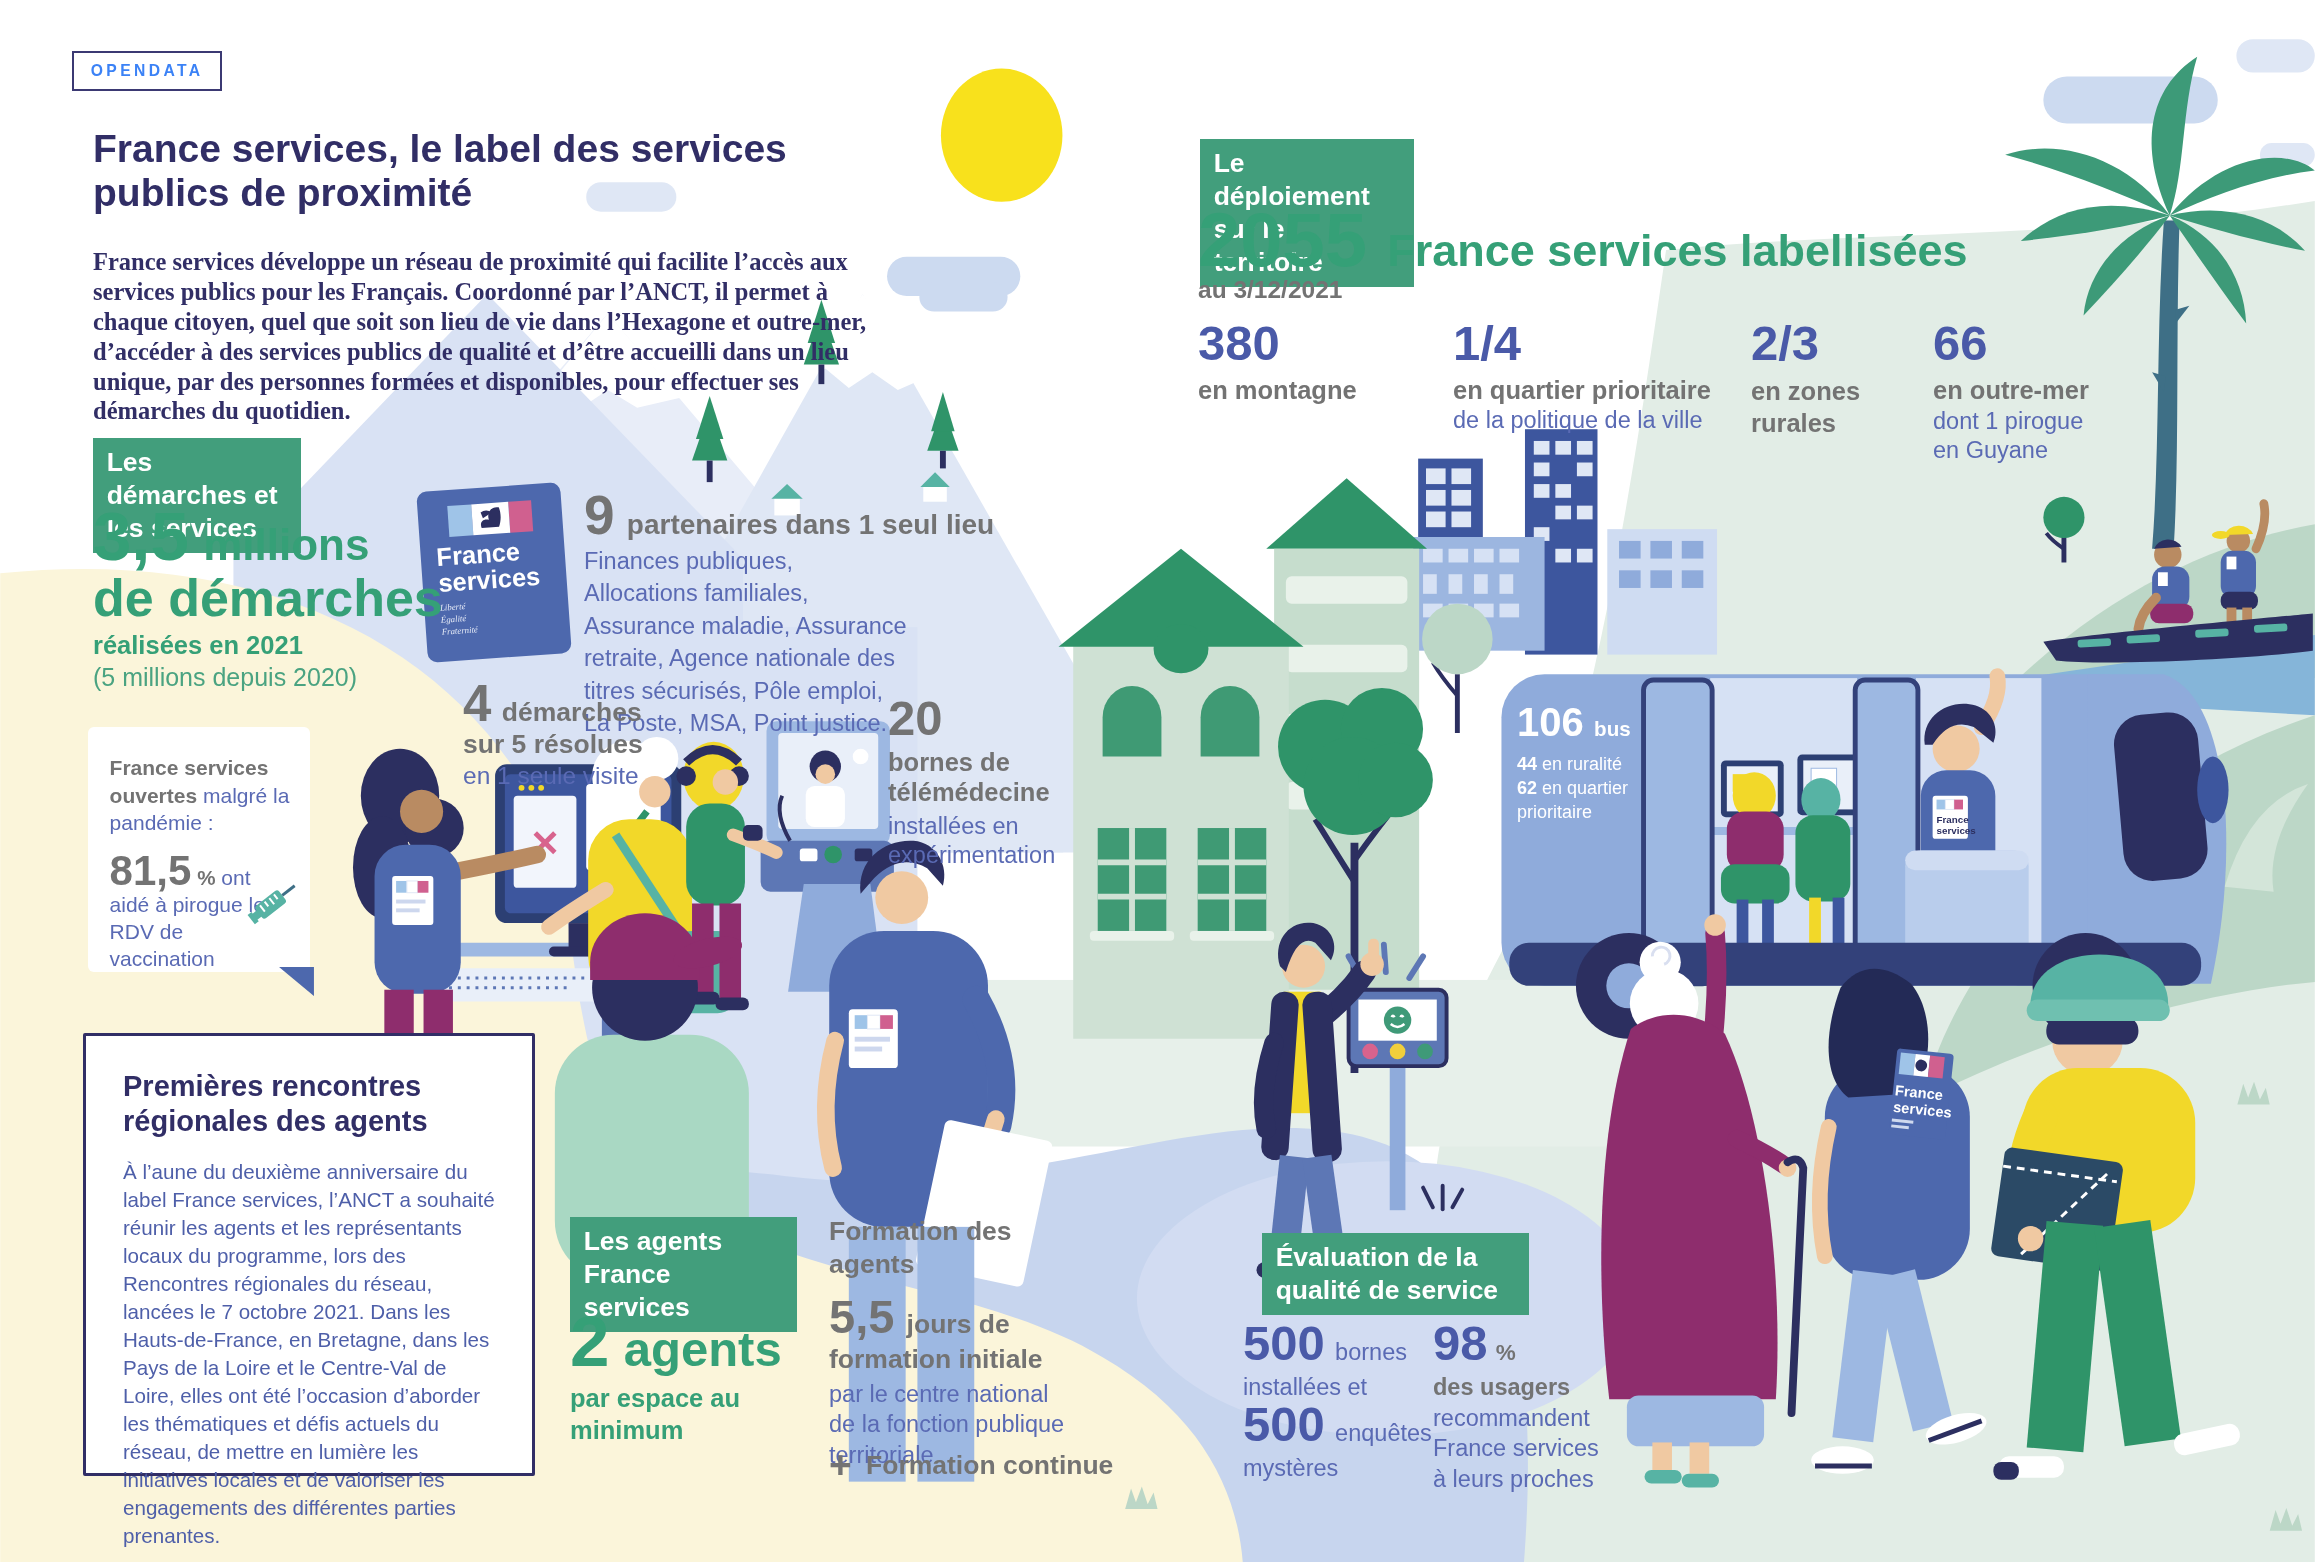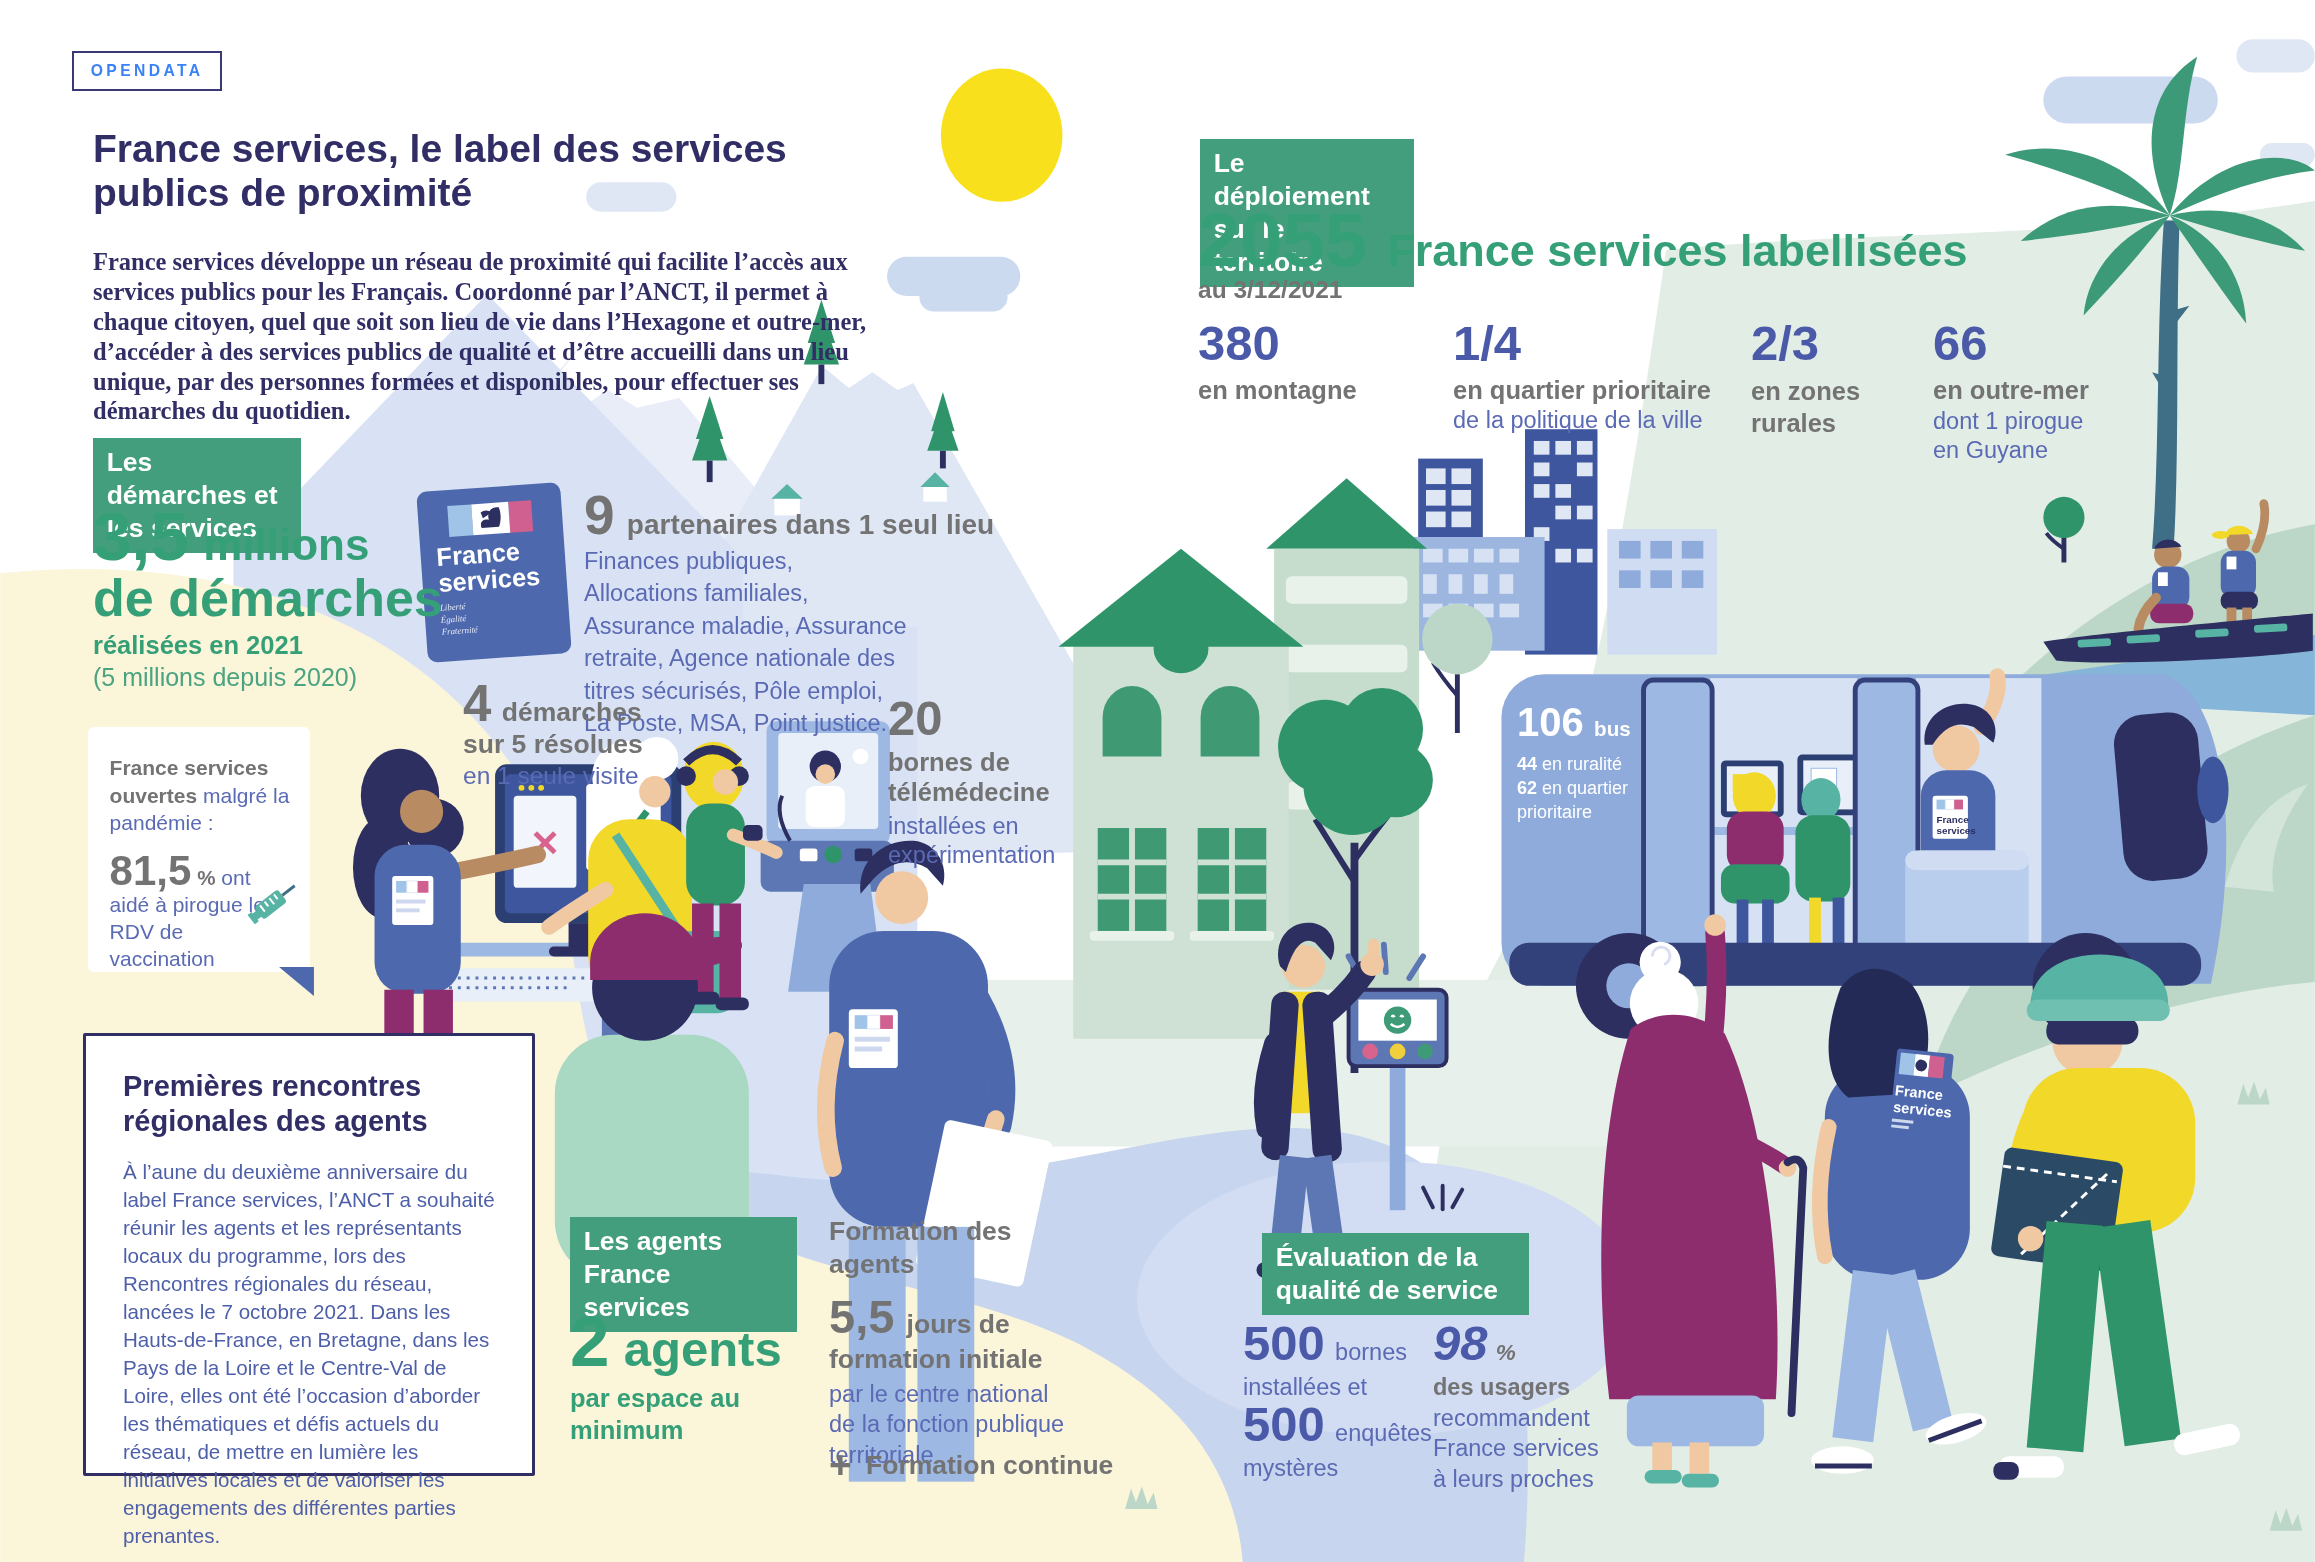--- a/index.html
+++ b/index.html
@@ -700,21 +700,21 @@
   <div class="lblue" style="font-size:23.5px;margin-top:5.9px;">installées et</div>
 </div>
 <div class="txt" style="left:1243px;top:1400px;">
   <div style="line-height:1;">
     <span class="num-xl" style="font-size:49px;color:#4a5aa8;">500</span>
     <span class="lblue" style="font-size:23.5px;margin-left:5.9px;">enquêtes</span>
   </div>
   <div class="lblue" style="font-size:23.5px;margin-top:5.9px;">mystères</div>
 </div>
 <div class="txt" style="left:1433px;top:1319px;">
-  <div style="line-height:1;font-style:italic;">
+  <div style="line-height:1;">
     <span class="num-xl" style="font-size:49px;color:#4a5aa8;">98</span>
     <span class="bblue" style="font-size:22.5px;font-weight:800;margin-left:3.9px;">%</span>
   </div>
   <div class="bblue" style="font-size:23.5px;font-weight:800;margin-top:5.9px;">des usagers</div>
   <div class="lblue" style="font-size:23.5px;width:167px;line-height:1.3;margin-top:2px;">recommandent France services à leurs proches</div>
 </div>
 
 </div>
 
 

